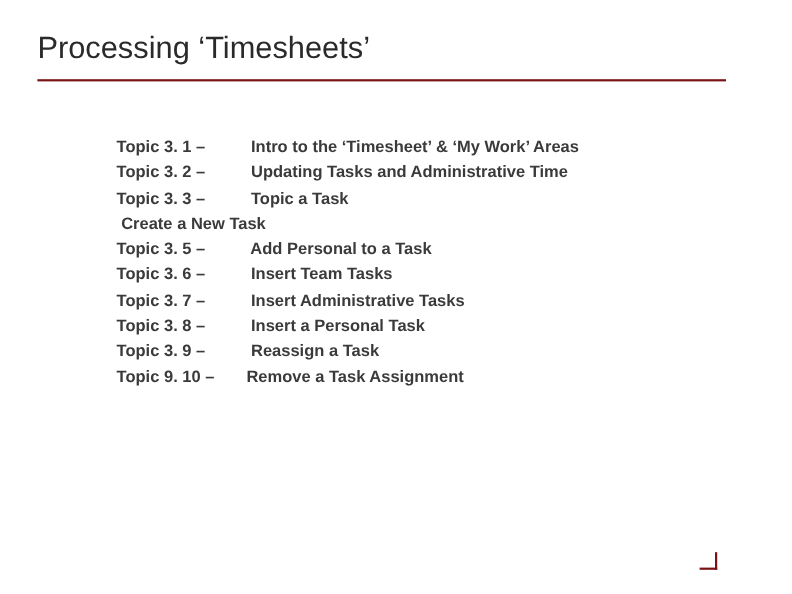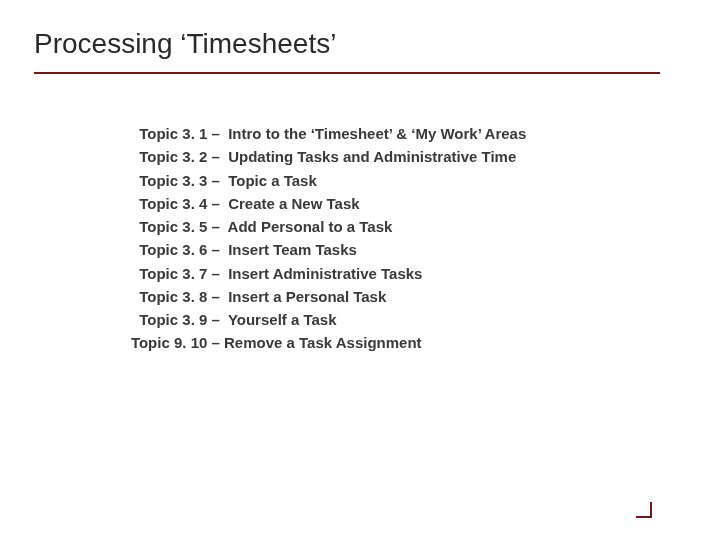--- a/index.html
+++ b/index.html
@@ -34,21 +34,20 @@
   .topics {
     margin-top: 48px;
     padding-left: 72px;
     font-size: 15px;
     font-weight: 700;
     color: #3a3a3a;
     line-height: 1.55;
   }
   .topic-row {
     display: flex;
-    text-align: right;
   }
   .topic-num {
     white-space: pre;
     min-width: 118px;
   }
   .topic-desc {
     white-space: pre;
   }
   .corner {
     position: absolute;
@@ -74,42 +73,41 @@
     </div>
     <div class="topic-row">
       <span class="topic-num">Topic 3. 2 – </span>
       <span class="topic-desc"> Updating Tasks and Administrative Time</span>
     </div>
     <div class="topic-row">
       <span class="topic-num">Topic 3. 3 – </span>
       <span class="topic-desc"> Topic a Task</span>
     </div>
     <div class="topic-row">
-      <span class="topic-num">Topic 3. 4 – </span>
       <span class="topic-desc"> Create a New Task</span>
     </div>
     <div class="topic-row">
       <span class="topic-num">Topic 3. 5 – </span>
       <span class="topic-desc"> Add Personal to a Task</span>
     </div>
     <div class="topic-row">
       <span class="topic-num">Topic 3. 6 – </span>
       <span class="topic-desc"> Insert Team Tasks</span>
     </div>
     <div class="topic-row">
       <span class="topic-num">Topic 3. 7 – </span>
       <span class="topic-desc"> Insert Administrative Tasks</span>
     </div>
     <div class="topic-row">
       <span class="topic-num">Topic 3. 8 – </span>
       <span class="topic-desc"> Insert a Personal Task</span>
     </div>
     <div class="topic-row">
       <span class="topic-num">Topic 3. 9 – </span>
-      <span class="topic-desc"> Yourself a Task</span>
+      <span class="topic-desc"> Reassign a Task</span>
     </div>
     <div class="topic-row">
       <span class="topic-num">Topic 9. 10 – </span>
       <span class="topic-desc">Remove a Task Assignment</span>
     </div>
   </div>
 
   <div class="corner"></div>
 </div>
 

